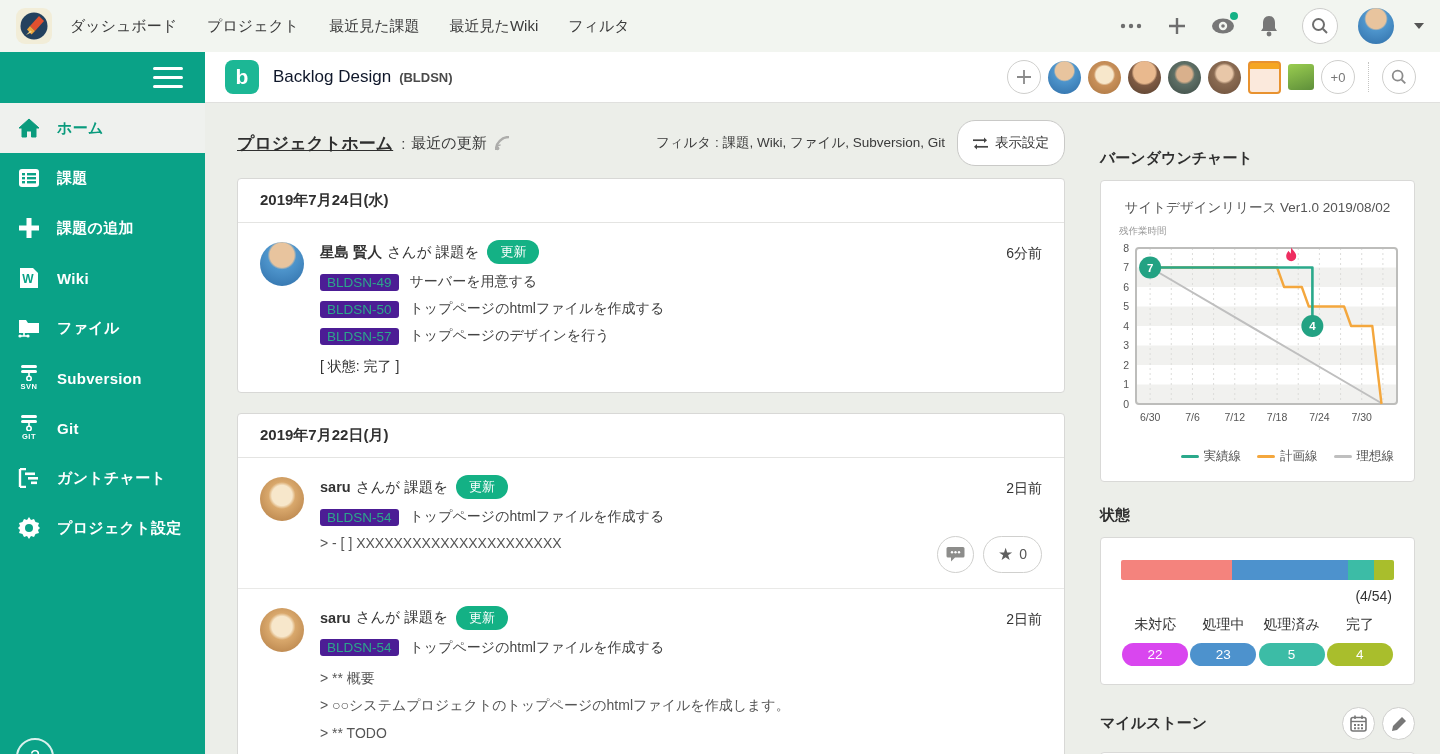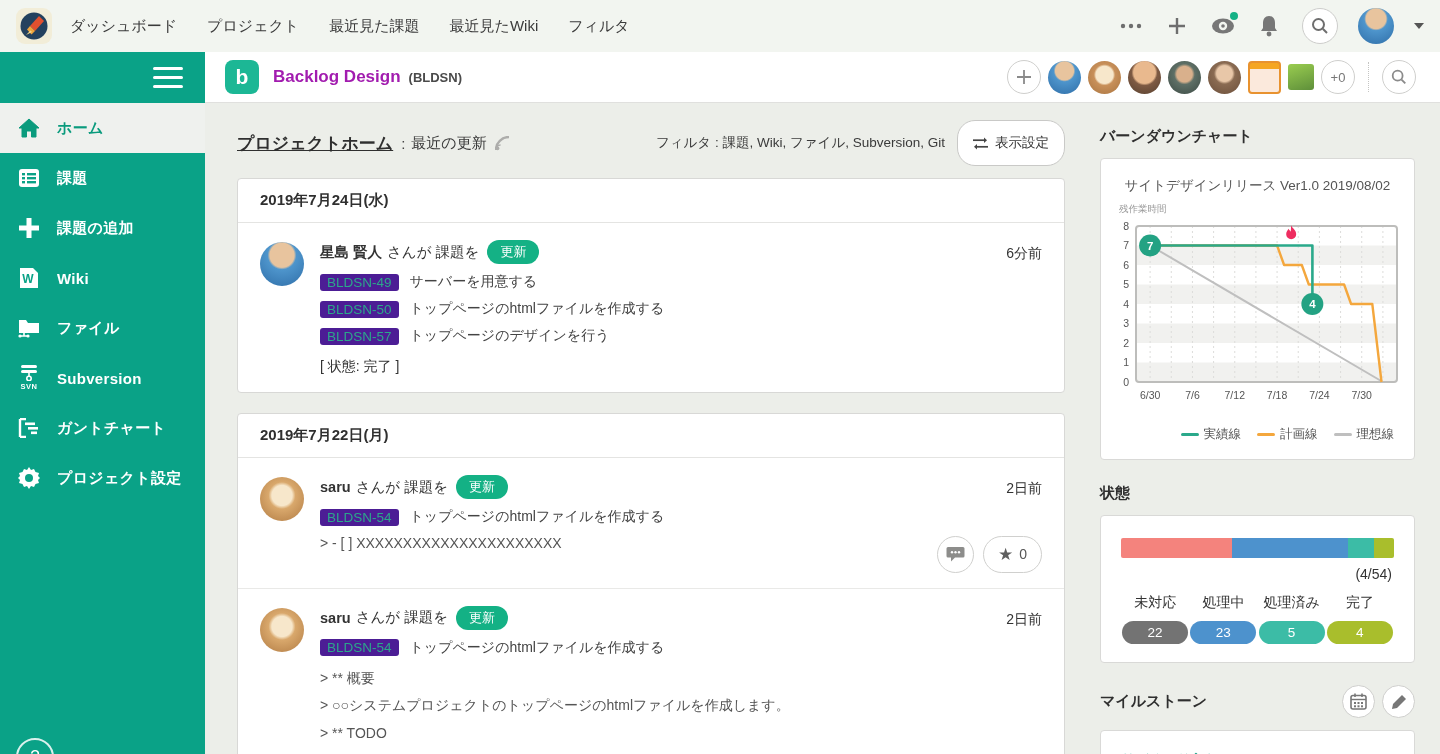--- a/index.html
+++ b/index.html
@@ -34,38 +34,38 @@
   .side-item.active svg { stroke:#0A9B7D; fill:#0A9B7D; }
   .help-circle { position:absolute; left:16px; bottom:-22px; width:38px; height:38px; border-radius:50%;
     border:2px solid rgba(255,255,255,.85); color:#fff; font-size:17px; text-align:center; line-height:34px; }
 
   
   .main { position:absolute; top:52px; left:205px; right:0; bottom:0; display:flex; flex-direction:column; }
   .proj-header { height:51px; background:#fff; border-bottom:1px solid #E0E0DE; display:flex; align-items:center;
     padding:0 24px 0 20px; flex:none; }
   .proj-icon { width:34px; height:34px; border-radius:8px; background:#1CB795; color:#fff; font-weight:bold;
     font-size:21px; display:flex; align-items:center; justify-content:center; margin-right:14px; }
-  .proj-name { font-size:17px; font-weight:bold; color:#a21caf; }
+  .proj-name { font-size:17px; font-weight:normal; color:#0f172a; }
   .proj-key { font-size:13px; font-weight:bold; color:#4A4A4A; margin-left:8px; }
   .proj-right { margin-left:auto; display:flex; align-items:center; gap:7px; }
   .mini-circle { width:34px; height:34px; border-radius:50%; border:1px solid #CFCFCD; background:#fff;
     display:flex; align-items:center; justify-content:center; color:#777; font-size:13px; }
   .pav { width:33px; height:33px; border-radius:50%; }
   .pav1 { background:radial-gradient(circle at 50% 30%, #E8C49E 0 32%, #4E95CC 38%, #2F6EA8 100%); }
   .pav2 { background:radial-gradient(circle at 50% 42%, #F7E7CB 0 34%, #C8905A 42%, #A9743F 100%); }
   .pav3 { background:radial-gradient(circle at 50% 35%, #E9B98E 0 40%, #7E5A43 48%, #57402F 100%); }
   .pav4 { background:radial-gradient(circle at 50% 40%, #D9B08C 0 30%, #5E6F66 40%, #3C4A44 100%); }
   .pav5 { background:radial-gradient(circle at 50% 38%, #E8C7A8 0 30%, #8A6B52 40%, #6B4F3B 100%); }
   .pav6 { border-radius:4px; background:linear-gradient(180deg,#F5A623 0 22%, #FBE9DC 22% 100%); border:2px solid #E8922F; }
   .pav7 { width:26px; height:26px; border-radius:3px; background:linear-gradient(160deg,#9ACD50,#5E8F3A); }
   .dot-div { width:1px; height:30px; border-left:1px dotted #C5C5C3; margin:0 6px; }
 
   .content { flex:1; display:flex; padding:18px 25px 0 32px; gap:35px; overflow:hidden; background:#ECEEE9; }
   .feed-col { width:828px; flex:none; }
-  .side-col { width:315px; flex:none; }
+  .side-col { width:315px; flex:none;margin-top:22px; }
 
   .feed-head { display:flex; align-items:center; margin:4px 0 16px; height:36px; }
   .feed-title { font-size:17px; font-weight:bold; color:#2F2F2F;text-decoration:underline; }
   .feed-sep { font-size:15px; color:#444; margin:0 6px 0 8px; }
   .feed-sub { font-size:15px; color:#3A3A3A; }
   .rss { margin-left:8px; }
   .filter-text { margin-left:auto; font-size:13.5px; color:#3A3A3A; }
   .disp-btn { margin-left:12px; display:flex; align-items:center; gap:7px; background:#fff; border:1px solid #C9C9C7;
     border-radius:18px; height:46px; padding:0 15px; font-size:13.5px; color:#333; cursor:pointer; }
 
@@ -251,20 +251,32 @@
           <rect x="3" y="0" width="16" height="3" rx="1.5" fill="#fff"></rect>
           <rect x="3" y="5" width="16" height="3" rx="1.5" fill="#fff"></rect>
           <path d="M11 8 V12" stroke="#fff" stroke-width="1.6"></path>
           <circle cx="11" cy="13.5" r="2.2" fill="none" stroke="#fff" stroke-width="1.6"></circle>
         </svg>
       <span class="s-sub">SVN</span>
     </span>
     <span class="s-label">Subversion</span>
   </div>
 
+  <div class="side-item">
+    <span class="s-icon">
+      <svg width="22" height="16" viewBox="0 0 22 16">
+          <rect x="3" y="0" width="16" height="3" rx="1.5" fill="#fff"></rect>
+          <rect x="3" y="5" width="16" height="3" rx="1.5" fill="#fff"></rect>
+          <path d="M11 8 V12" stroke="#fff" stroke-width="1.6"></path>
+          <circle cx="11" cy="13.5" r="2.2" fill="none" stroke="#fff" stroke-width="1.6"></circle>
+        </svg>
+      <span class="s-sub">GIT</span>
+    </span>
+    <span class="s-label">Git</span>
+  </div>
 
   <div class="side-item">
     <span class="s-icon">
       <svg width="22" height="20" viewBox="0 0 22 20">
           <path d="M2 1 H8 M2 1 V19 M2 19 H8" stroke="#fff" stroke-width="2.4" fill="none"></path>
           <rect x="7" y="4.5" width="10" height="2.6" fill="#fff"></rect>
           <rect x="10" y="9" width="10" height="2.6" fill="#fff"></rect>
           <rect x="13" y="13.5" width="6" height="2.6" fill="#fff"></rect>
         </svg>
     </span>
@@ -488,21 +500,21 @@
         <div class="stack-bar" id="status-bar">
             <div style="width:40.74%;background:#F4837D"></div>
             <div style="width:42.59%;background:#4D92CD"></div>
             <div style="width:9.26%;background:#3CBCA6"></div>
             <div style="width:7.41%;background:#A9BE2C"></div>
           </div>
         <div class="total-note">(4/54)</div>
         <div class="status-grid">
           <div class="status-cell">
             <div class="status-label">未対応</div>
-            <div class="status-pill" style="background: #737373;">22</div>
+            <div class="status-pill" style="background: #d946ef;">22</div>
           </div>
           <div class="status-cell">
             <div class="status-label">処理中</div>
             <div class="status-pill" style="background: rgb(77, 146, 205);">23</div>
           </div>
           <div class="status-cell">
             <div class="status-label">処理済み</div>
             <div class="status-pill" style="background: rgb(60, 188, 166);">5</div>
           </div>
           <div class="status-cell">

